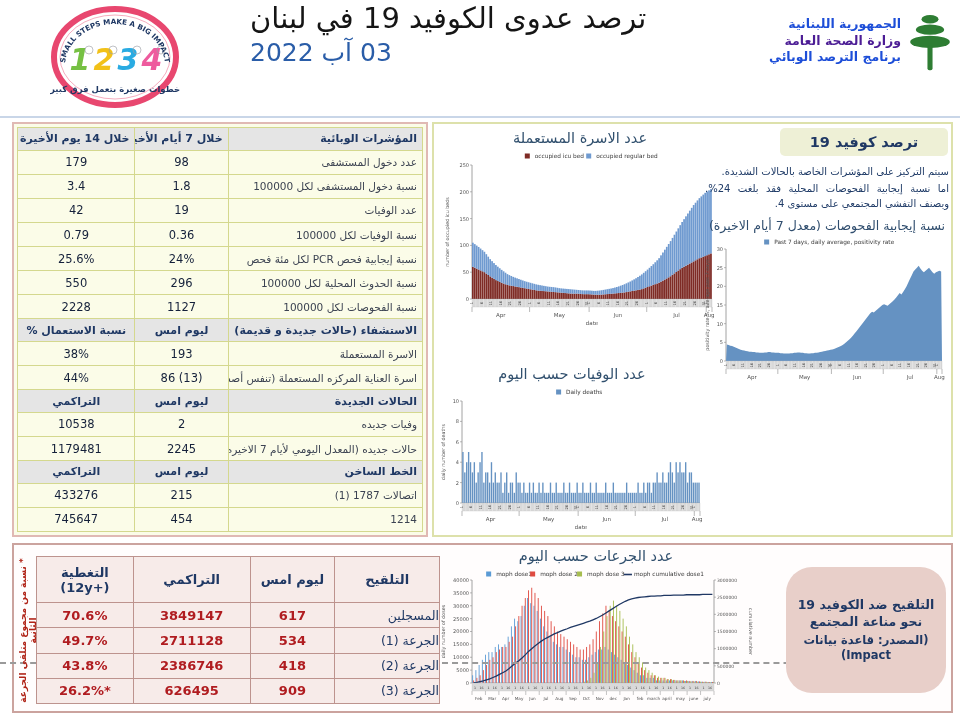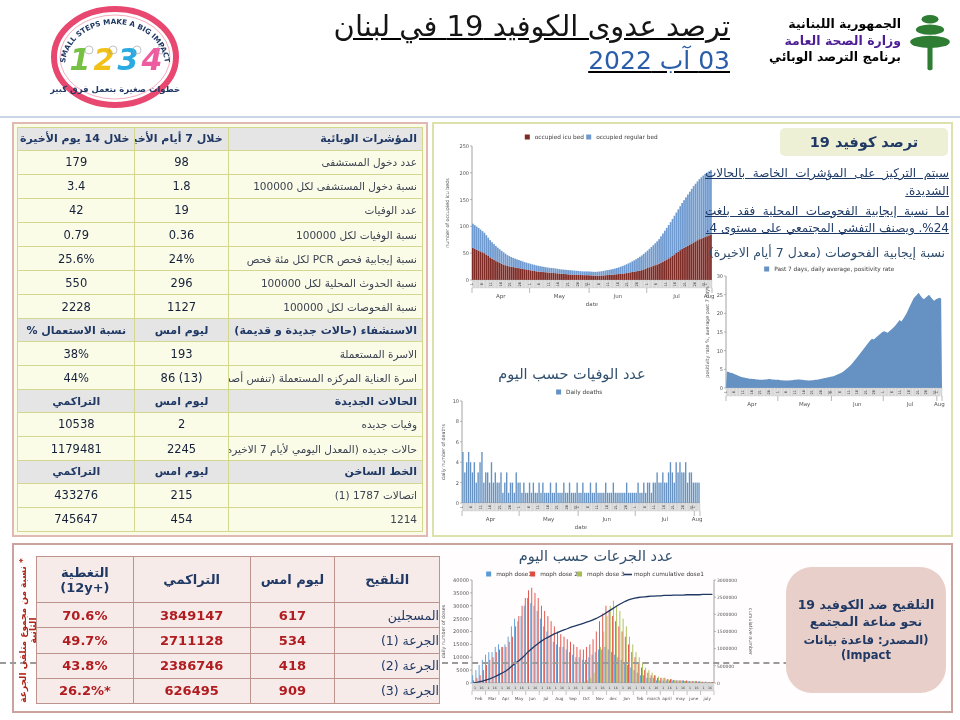--- a/index.html
+++ b/index.html
@@ -1,46 +1,46 @@
 <!DOCTYPE html>
 <html><head>
 <meta charset="utf-8">
 <style>
   html,body{margin:0;padding:0;background:#e9e9e9;}
   .slide{position:relative;width:960px;height:720px;background:#fff;margin:0 auto;
          font-family:"DejaVu Sans",sans-serif;overflow:hidden;}
   
   .campaign{position:absolute;left:50px;top:4px;width:130px;height:106px;}
-  .title-block{position:absolute;left:250px;top:8px;width:480px;text-align:right;text-decoration:underline;}
+  .title-block{position:absolute;left:250px;top:0;width:480px;text-align:left;}
   .main-title{font-size:29px;color:#151515;font-weight:500;direction:rtl;line-height:1.25;}
   .main-date{font-size:25px;color:#2a5da8;direction:rtl;margin-top:2px;}
   .moph{position:absolute;right:6px;top:8px;width:215px;display:flex;align-items:center;justify-content:flex-end;gap:5px;}
   .moph-lines{text-align:right;direction:rtl;line-height:1.35;}
-  .moph-l1,.moph-l3{color:#000000;font-weight:bold;font-size:12.5px;}
+  .moph-l1,.moph-l3{color:#1d4ed8;font-weight:bold;font-size:12.5px;}
   .moph-l2{color:#4c1d95;font-weight:bold;font-size:12.5px;}
   .hdr-divider{position:absolute;left:0;top:116px;width:960px;height:2px;background:#c9d6e8;}
   
   .ind-box{position:absolute;left:12px;top:122px;width:416px;height:415px;
            border:2px solid #e0b9b4;background:#fbfce8;box-sizing:border-box;padding:3px;}
   table.ind{width:100%;height:100%;border-collapse:collapse;direction:rtl;table-layout:fixed;}
   table.ind td{border:1px solid #d4d88e;padding:1px 5px;overflow:hidden;white-space:nowrap;}
   table.ind td.lbl{text-align:right;font-size:10.5px;color:#3c4352;}
   table.ind td.val{text-align:center;font-size:11.5px;color:#14203a;direction:ltr;}
   table.ind tr.sec td{color:#1f3864;font-weight:bold;font-size:11px;background:#e5e5e5;text-align:center;}
   table.ind tr.sec td.lbl{text-align:right;padding-left:17px;}
   
   .mid-box{position:absolute;left:432px;top:122px;width:521px;height:415px;
            border:2px solid #dde1ab;box-sizing:border-box;background:#fff;}
   .chart-block{position:absolute;}
   .chart-title{font-size:14.5px;color:#31506e;direction:rtl;text-align:center;line-height:1.2;margin-bottom:2px;}
   .chart-title.small{font-size:12.5px;color:#2f4d6e;}
   .right-col{position:absolute;left:702px;top:126px;width:250px;}
   .rp-head{width:168px;height:28px;margin:2px 4px 0 auto;background:#eef0d6;border-radius:5px;
            color:#1f3864;font-weight:bold;font-size:14.5px;text-align:center;line-height:28px;direction:rtl;}
-  .rp-text{margin-top:9px;direction:rtl;text-align:justify;font-size:12px;color:#1e3a66;line-height:1.48;padding:0 3px;text-decoration:underline;}
+  .rp-text{margin-top:9px;direction:rtl;text-align:justify;font-size:10px;color:#1e3a66;line-height:1.48;padding:0 3px;}
   .rp-text p{margin:0 0 2px 0;}
   
   .bottom-box{position:absolute;left:12px;top:543px;width:941px;height:170px;
               border:2px solid #cba39e;box-sizing:border-box;background:#fffdfd;}
   .dash-line{position:absolute;left:0;top:662px;width:900px;border-top:2px dashed #9a9a9a;z-index:5;}
   .vfoot{position:absolute;left:-73px;top:79px;width:166px;height:13px;transform:rotate(-90deg);
          direction:rtl;font-size:9px;font-weight:bold;color:#b02418;text-align:center;z-index:6;}
   .vax-wrap{position:absolute;left:22px;top:11px;width:404px;height:148px;z-index:6;background:#f7ebe9;}
   table.vax{width:100%;height:100%;border-collapse:collapse;direction:rtl;table-layout:fixed;}
   table.vax td{border:1.5px solid #bd938e;padding:1px 0;}
@@ -201,20 +201,21 @@
             <td class="val">454</td>
             <td class="val">745647</td>
           </tr>
         </tbody>
       </table>
   </div>
 
   <div class="mid-box"></div>
 
   <div class="chart-block" style="left:442px;top:130px;width:276px;">
+    <div class="chart-title">عدد الاسرة المستعملة</div>
     <div>
         <svg viewBox="0 0 276 186" width="276" height="186" class="chart-svg">
           <g>
             <rect x="82.8" y="4.5" width="5" height="5" fill="#7e2b25"></rect>
             <text x="92.8" y="9" font-size="5.8" fill="#3a3a3a">occupied icu bed</text>
             <rect x="144.2" y="4.5" width="5" height="5" fill="#6f9ad0"></rect>
             <text x="154.2" y="9" font-size="5.8" fill="#3a3a3a">occupied regular bed</text>
           </g>
           <line x1="28" y1="150" x2="30" y2="150" stroke="#8a8a8a" stroke-width="0.6"></line>
           <text x="27" y="151.9" font-size="5" fill="#555" text-anchor="end">0</text>

